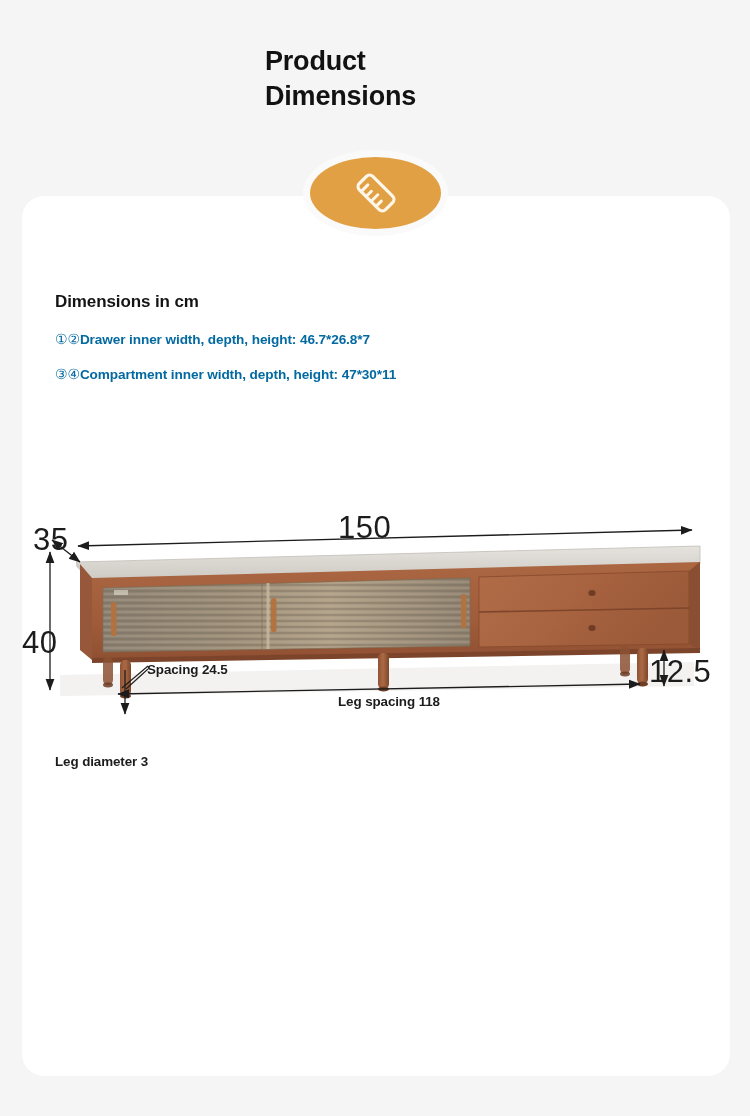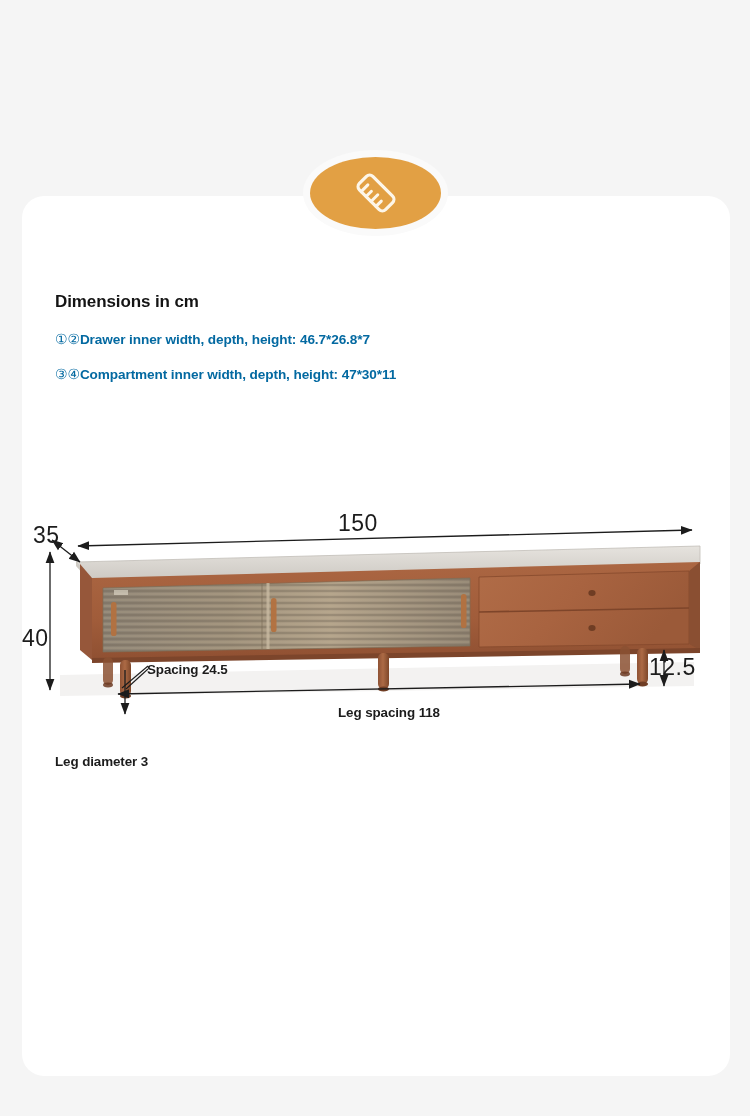--- a/index.html
+++ b/index.html
@@ -75,21 +75,21 @@
     position: absolute;
     left: 0; top: 500px;
     width: 750px; height: 265px;
   }
   .diagram svg { position: absolute; left: 0; top: 0; }
   .dim-label {
     position: absolute;
     color: #1c1c1c;
     white-space: nowrap;
   }
-  .dim-num { font-size: 23px; letter-spacing: 0.5px; text-align: center; }
+  .dim-num { font-size: 31px; letter-spacing: 0.5px; text-align: center; }
   .dim-text { font-size: 13.4px; font-weight: bold; letter-spacing: -0.1px; }
 
   
   .tips {
     position: absolute;
     left: 45px; top: 852px;
     width: 662px; height: 180px;
     background: #f6f6f6;
     border-radius: 16px;
     padding: 38px 24px 0 22px;
@@ -102,20 +102,24 @@
     margin-top: 22px;
     font-size: 17px; font-weight: bold; color: #3a3a3a;
     line-height: 1.33; letter-spacing: -0.25px;
   }
 </style>
 </head>
 <body>
 
 <div class="page" style="background: rgb(245, 245, 245);">
 
+  <div class="title-block">
+    <div class="title-line">Product</div>
+    <div class="title-line">Dimensions</div>
+  </div>
 
   <div class="card" style="background: rgb(255, 255, 255);"></div>
 
   <div class="badge" style="background: rgb(226, 160, 68);">
     <span>
       <svg width="46" height="46" viewBox="0 0 46 46" aria-hidden="true">
         <g transform="rotate(-45 23 23)">
           <rect x="13.5" y="4.5" width="19" height="37" rx="4.5" ry="4.5" fill="none" stroke="#fdf6e9" stroke-width="3.2"></rect>
           <line x1="13.5" y1="11.5" x2="23" y2="11.5" stroke="#fdf6e9" stroke-width="3" stroke-linecap="round"></line>
           <line x1="13.5" y1="18.5" x2="21" y2="18.5" stroke="#fdf6e9" stroke-width="3" stroke-linecap="round"></line>
@@ -238,18 +242,18 @@
       <line x1="148" y1="169" x2="126" y2="189" stroke="#1c1c1c" stroke-width="1.1"></line>
 
       <line x1="125" y1="170" x2="125" y2="214" stroke="#1c1c1c" stroke-width="1.3" marker-end="url(#arrR)"></line>
     </svg>
 
     <div class="dim-label dim-num" style="left:33px; top:22px;">35</div>
     <div class="dim-label dim-num" style="left:338px; top:10px;">150</div>
     <div class="dim-label dim-num" style="left:22px; top:110px;margin-top:15px;">40</div>
     <div class="dim-label dim-num" style="left:649px; top:154px;">12.5</div>
     <div class="dim-label dim-text" style="left:147px; top:162px;">Spacing 24.5</div>
-    <div class="dim-label dim-text" style="left:338px; top:205px;">Leg spacing 118</div>
+    <div class="dim-label dim-text" style="left:338px; top:194px;">Leg spacing 118</div>
     <div class="dim-label dim-text" style="left:55px; top:223px;margin-top:31px;">Leg diameter 3</div>
   </div>
 
 
 </div>
 
 </body></html>

